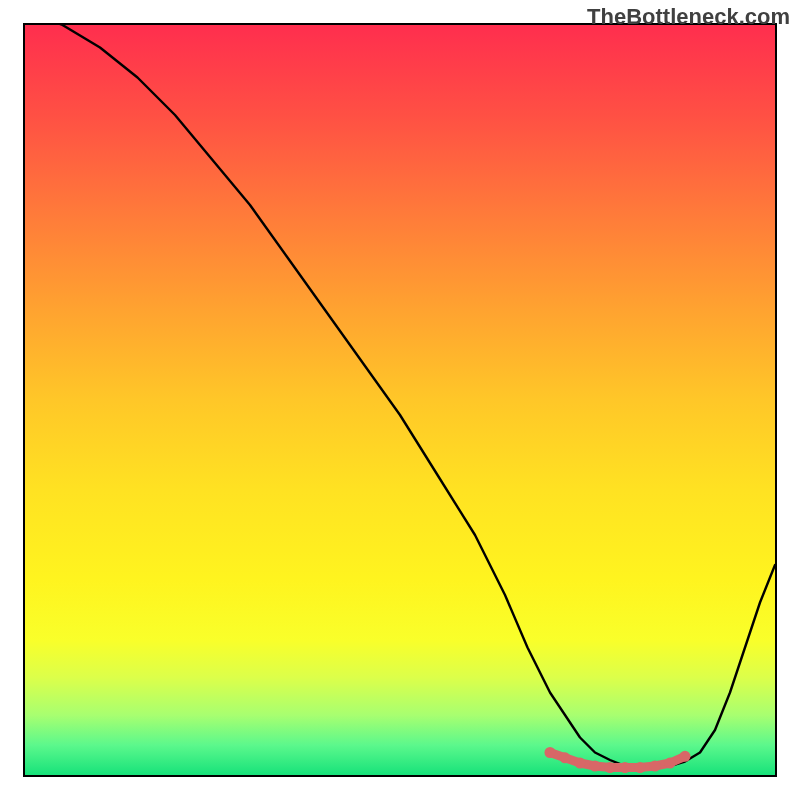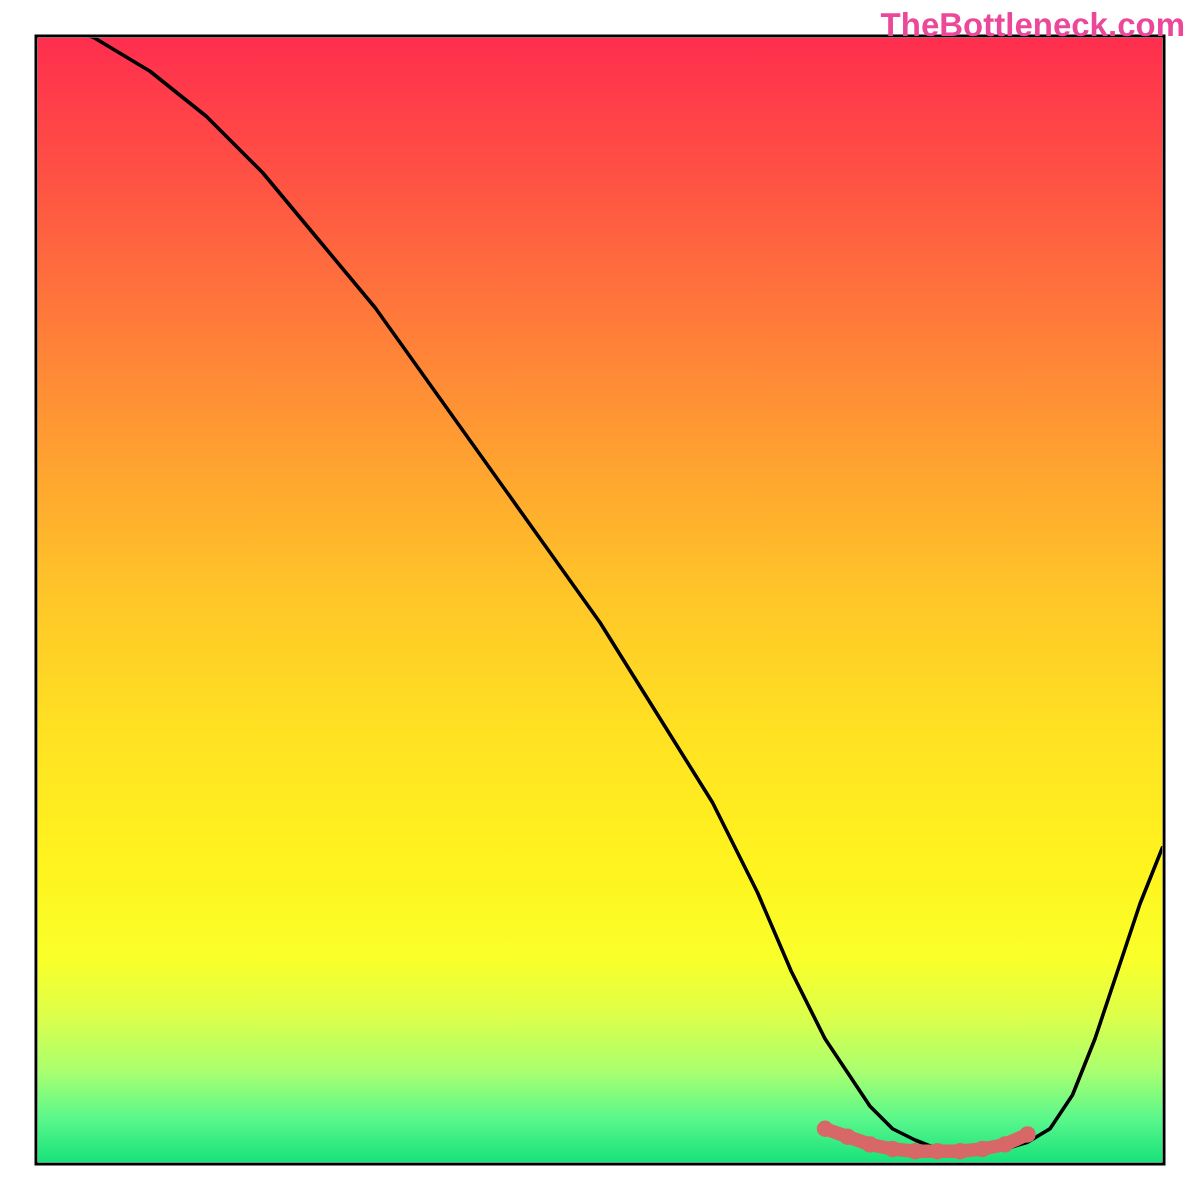--- a/index.html
+++ b/index.html
@@ -10,21 +10,21 @@
     position: relative;
     background: #fff;
     font-family: Arial, Helvetica, sans-serif;
   }
   .watermark {
     position: absolute;
     top: 4px;
     right: 10px;
     font-size: 22px;
     font-weight: bold;
-    color: #ec4899;
+    color: #404040;
     z-index: 10;
     letter-spacing: 0px;
   }
   .plot-area {
     position: absolute;
     left: 23px;
     top: 23px;
     width: 754px;
     height: 754px;
     border: 2px solid #000;

